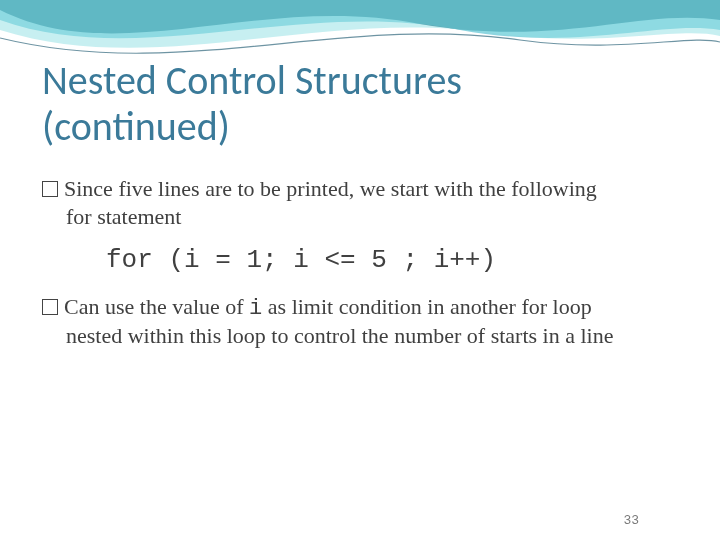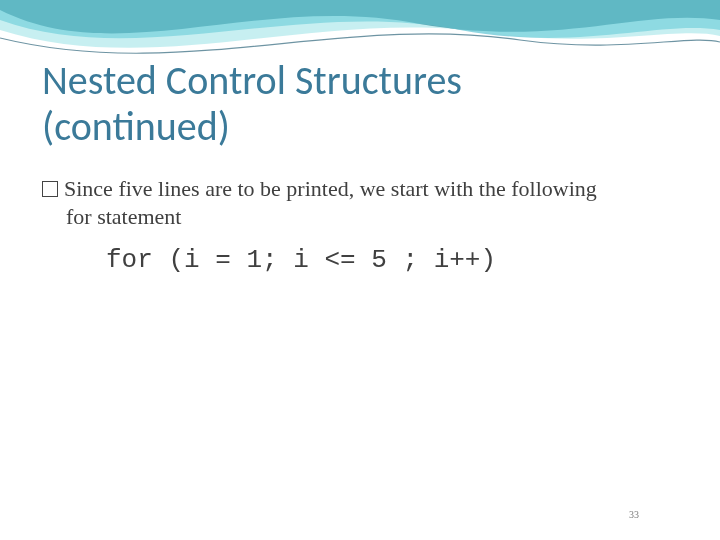--- a/index.html
+++ b/index.html
@@ -63,25 +63,25 @@
   .code-line {
     font-family: 'Courier New', Courier, monospace;
     font-size: 26px;
     margin: 8px 0 16px 64px;
   }
   .mono {
     font-family: 'Courier New', Courier, monospace;
   }
   .pagenum {
     position: absolute;
-    bottom: 20px;
+    bottom: 12px;
     right: 24px;
-    font-size: 10px;
+    font-size: 13px;
     color: #7a7a7a;
-    font-family: Liberation Serif, serif;
+    font-family: Liberation Mono, monospace;
   }
 </style>
 </head>
 <body>
 
 <div class="slide">
 
   <svg class="wave-bg" viewBox="0 0 720 90" preserveAspectRatio="none">
     <path d="M0,10 C120,70 260,-8 420,24 C560,48 640,8 720,20 L720,0 L0,0 Z" fill="#0d4d66" opacity="0.85"></path>
     <path d="M0,20 C140,70 300,-2 460,30 C580,52 660,20 720,30 L720,0 L0,0 Z" fill="#2fb2c6" opacity="0.55"></path>
@@ -93,18 +93,21 @@
 
   <div class="content">
 
     <div class="bullet">
       <span class="sq"></span><span>Since five lines are to be printed, we start with the following for statement</span>
     </div>
 
     <div class="code-line">for (i = 1; i &lt;= 5 ; i++)</div>
 
 
+    <div class="bullet">
+      <span class="sq"></span><span>Can use the value of </span><span class="mono">i</span><span> as limit condition in another for loop nested within this loop to control the number of starts in a line</span>
+    </div>
 
   </div>
 
   <div class="pagenum">33</div>
 
 </div>
 
 </body></html>

